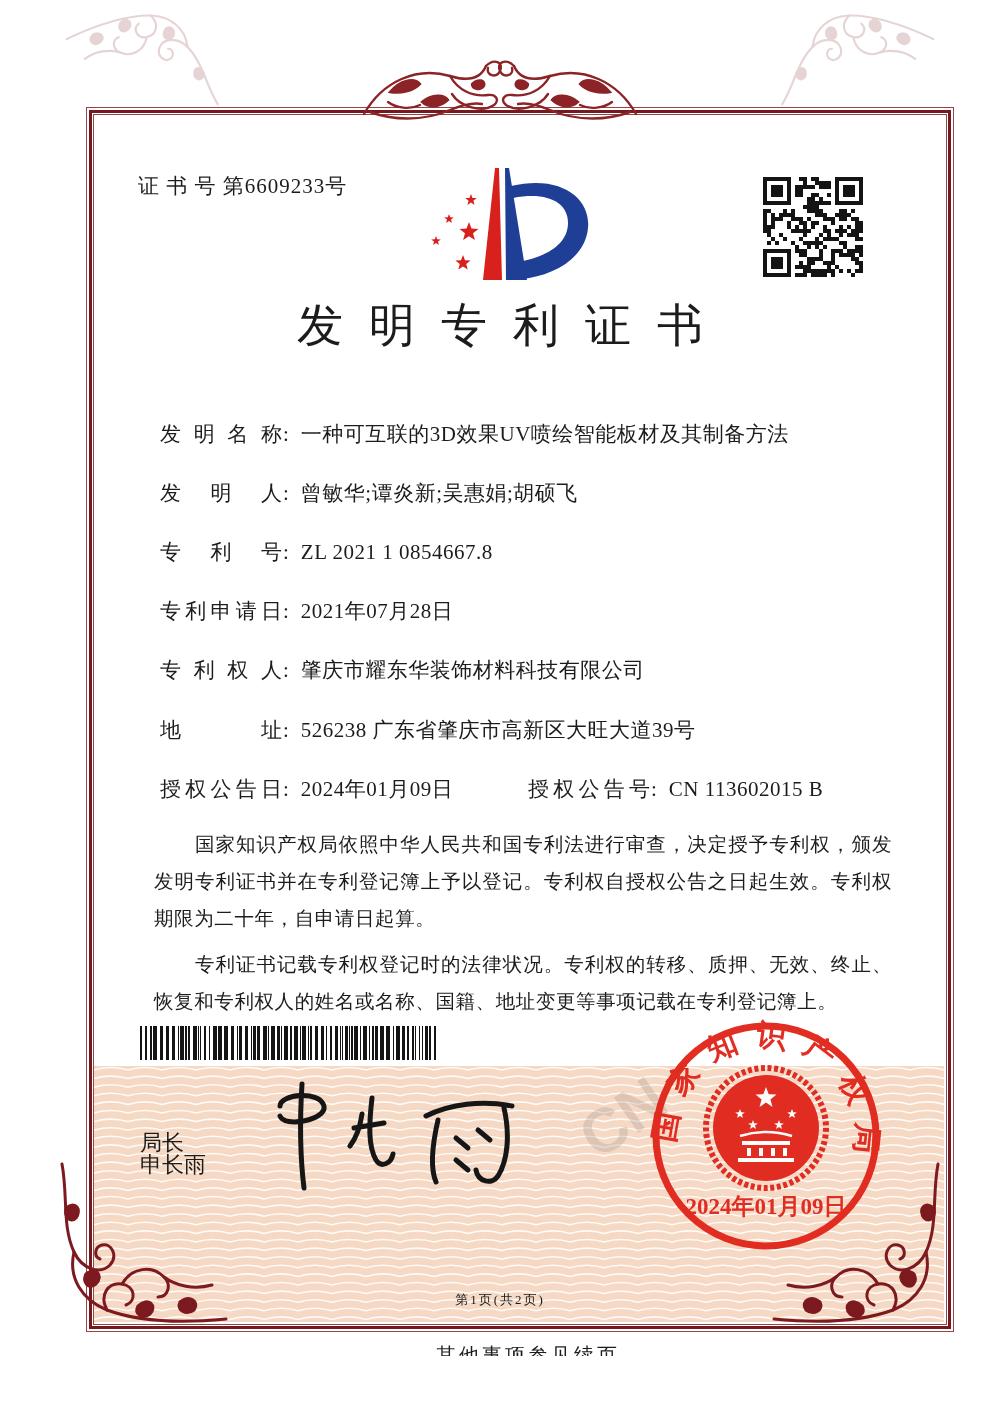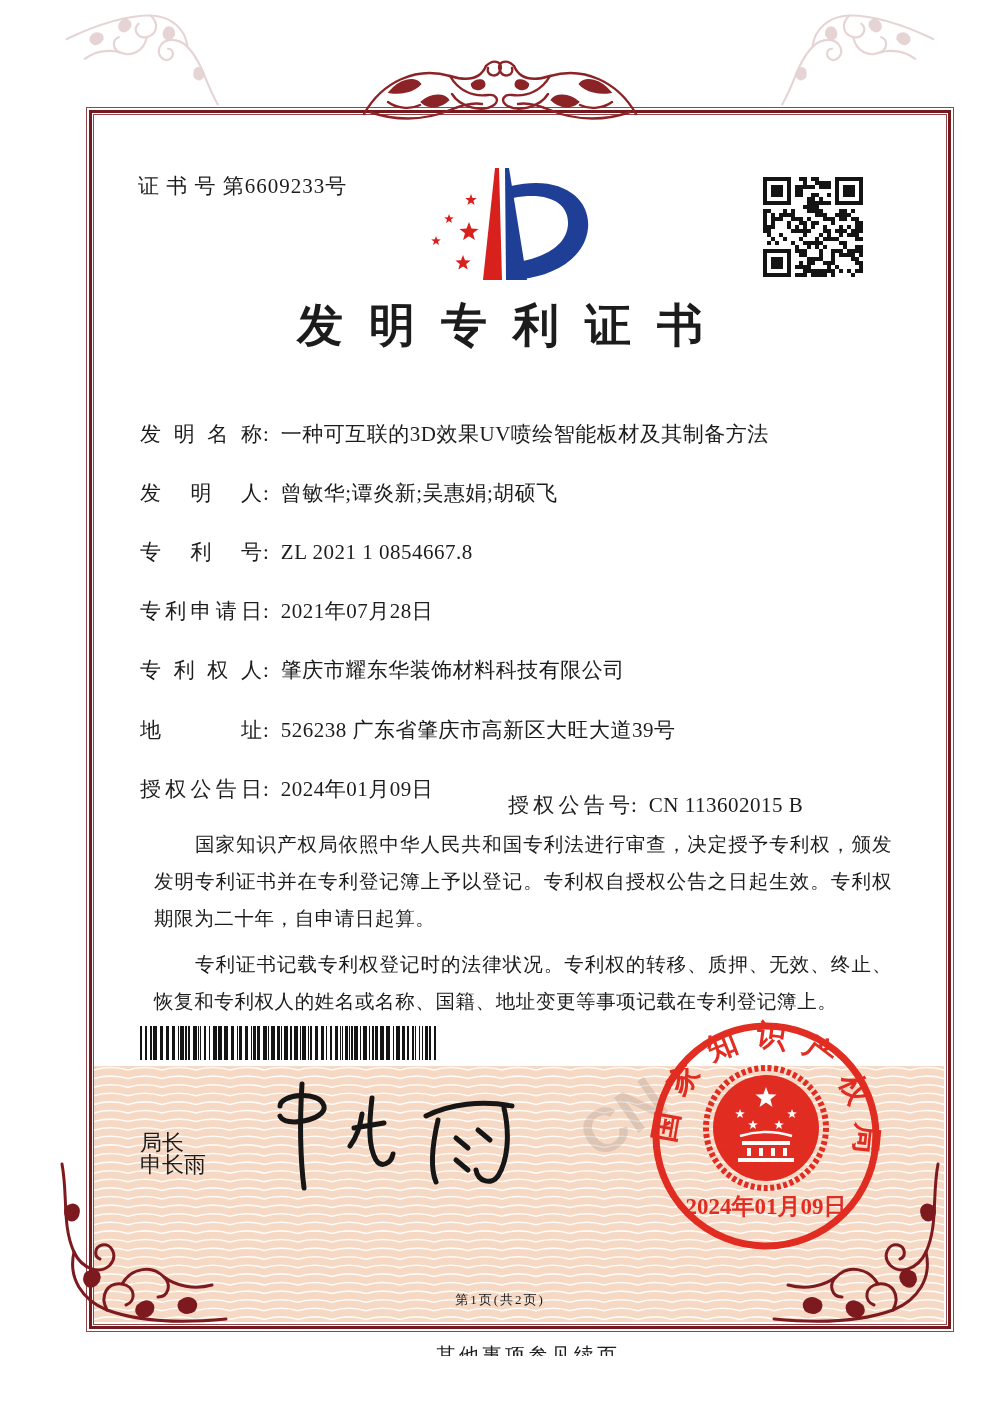--- a/index.html
+++ b/index.html
@@ -12,26 +12,26 @@
                      inset 0 0 0 5px #74191d,
                      inset 0 0 0 6px #ffffff,
                      inset 0 0 0 7px #93464a;
          z-index:2;}
   
   .waveband{position:absolute;left:94px;top:1066px;width:850px;height:256px;z-index:1;}
   .cert-no{position:absolute;left:138px;top:172px;font-size:21px;letter-spacing:1px;z-index:4;}
   .logo{position:absolute;left:398px;top:162px;width:210px;height:130px;z-index:4;}
   .qr{position:absolute;left:762px;top:176px;width:102px;height:102px;z-index:4;}
   .title{position:absolute;left:0;top:295px;width:100%;text-align:center;
-         font-size:46px;font-weight:bold;letter-spacing:26px;text-indent:26px;z-index:4;}
+         font-size:46px;font-weight:normal;letter-spacing:26px;text-indent:26px;z-index:4;}
   .row{position:absolute;left:140px;font-size:21px;white-space:nowrap;z-index:4;}
-  .lbl{display:inline-block;width:122px;text-align:justify;text-align-last:justify;}
+  .lbl{display:inline-block;width:122px;text-align:justify;text-align-last:justify;margin-left:20px;}
   .colon{display:inline-block;margin:0 12px 0 1px;}
   .val{letter-spacing:0.5px;}
-  .pair2{position:absolute;left:368px;top:16px;}
+  .pair2{position:absolute;left:368px;top:0;}
   .paras{position:absolute;left:140px;top:826px;width:752px;z-index:4;}
   .paras p{margin:0 0 9px 14px;font-size:19.5px;line-height:37px;text-indent:2.1em;
            text-align:justify;letter-spacing:0.6px;}
   .barcode{position:absolute;left:140px;top:1026px;width:300px;height:36px;z-index:4;}
   .sig-title{position:absolute;left:140px;top:1108px;font-size:22px;z-index:4;
              font-family:"Liberation Sans","DejaVu Sans",sans-serif;margin-top:20px;}
   .sig-name{position:absolute;left:140px;top:1150px;font-size:22px;z-index:4;
             font-family:"Liberation Sans","DejaVu Sans",sans-serif;}
   .signature{position:absolute;left:250px;top:1076px;width:290px;height:118px;z-index:5;}
   .watermark{position:absolute;left:578px;top:1082px;font-size:62px;font-weight:bold;

